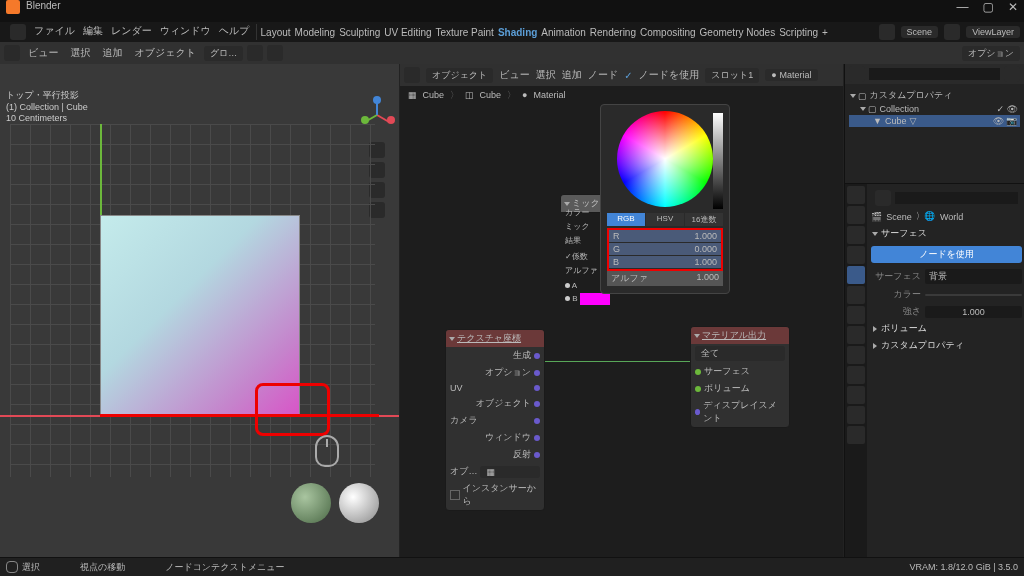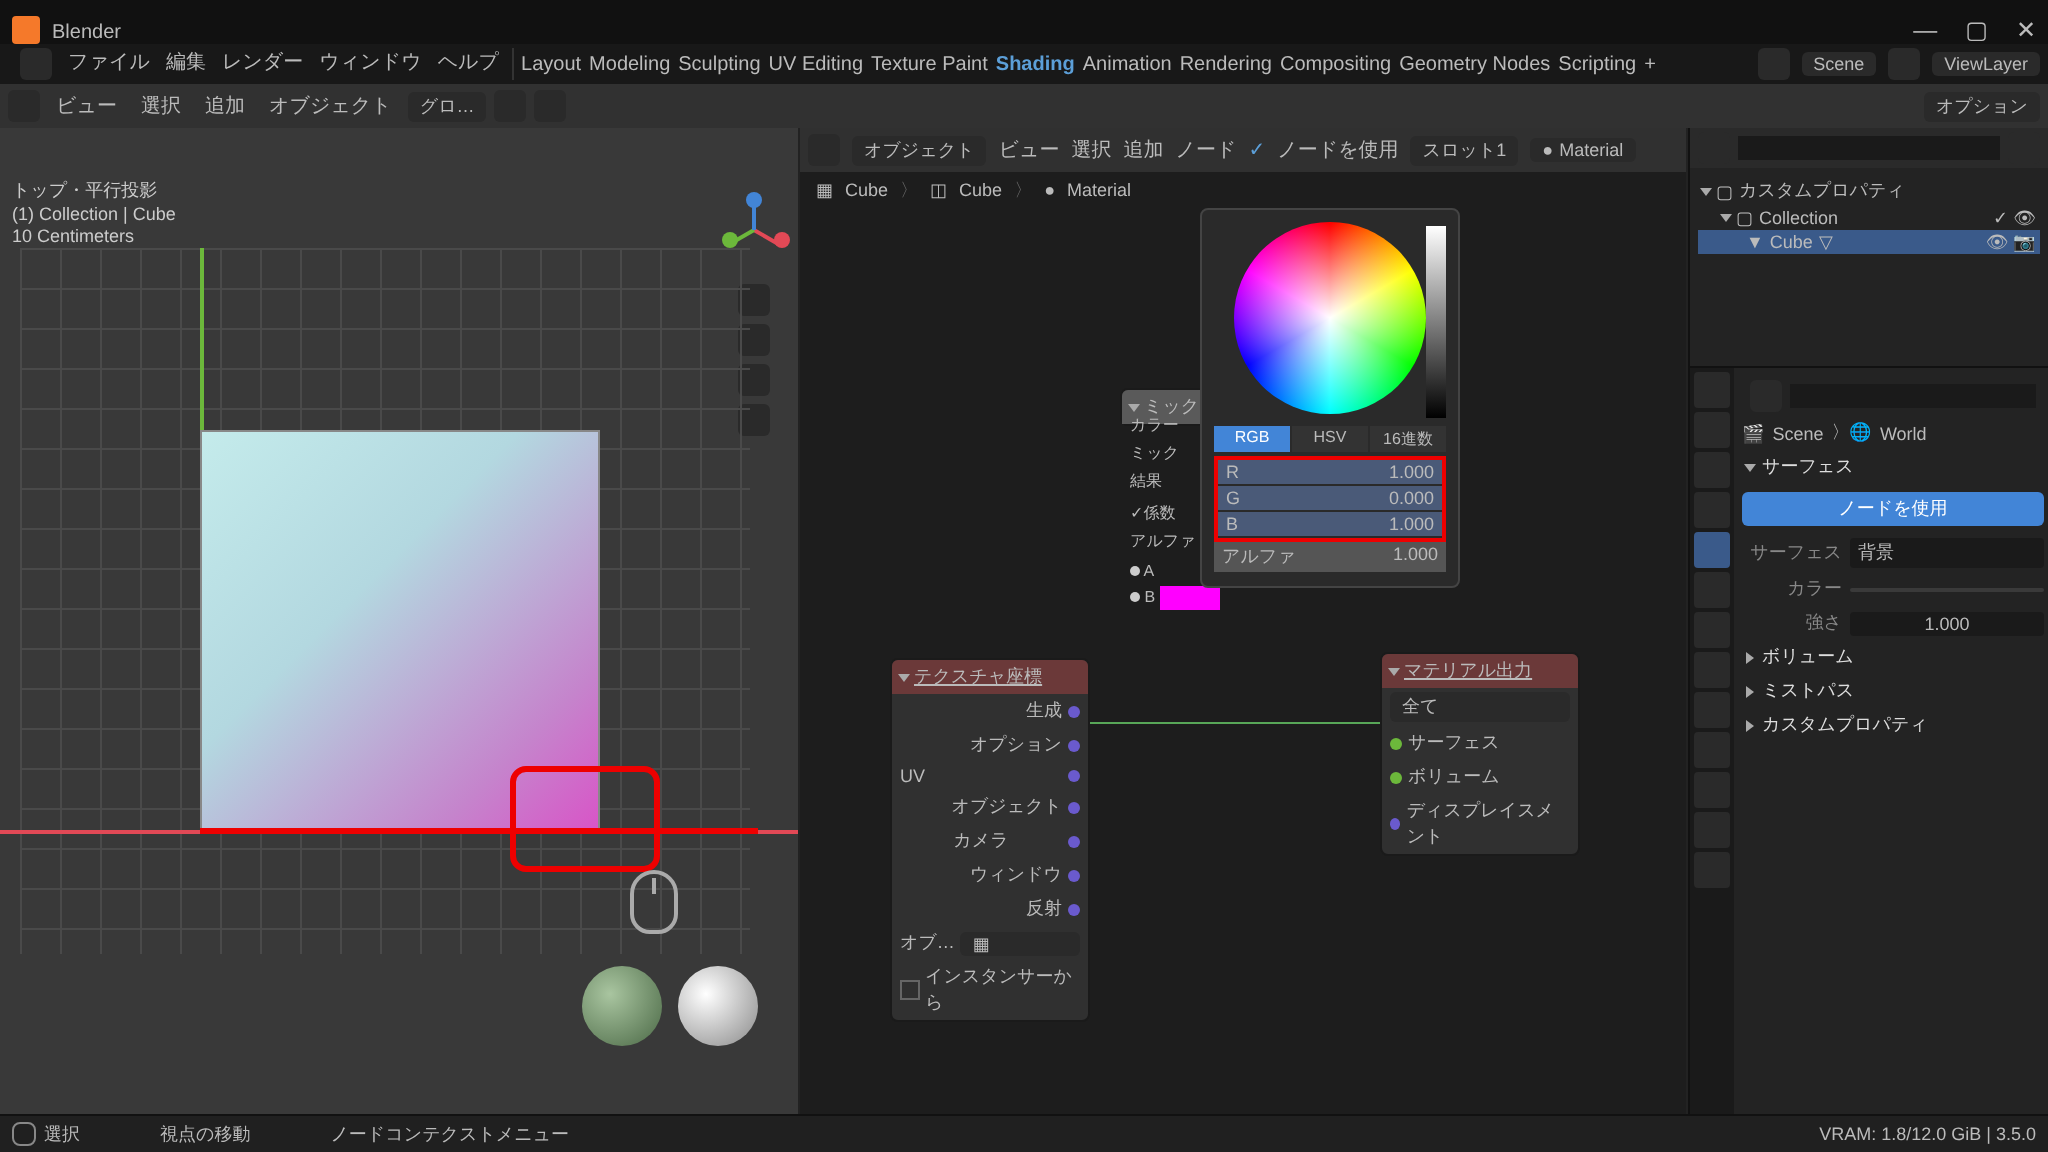--- a/index.html
+++ b/index.html
@@ -1,17 +1,17 @@
 <!DOCTYPE html>
 <html><head>
 <meta charset="utf-8">
 <style>
 * { margin:0; padding:0; box-sizing:border-box; font-family:sans-serif; }
 body { background:#1a1a1a; color:#bbb; font-size:10px; width:1024px; height:576px; overflow:hidden; position:relative; }
-.titlebar { height:22px; background:#111; display:flex; align-items:flex-end; padding:0 6px; }
+.titlebar { height:22px; background:#111; display:flex; align-items:flex-start; padding:0 6px; }
 .titlebar .logo { width:14px; height:14px; background:#f5792a; border-radius:2px; margin-right:6px; }
 .titlebar .wincontrols { margin-left:auto; display:flex; gap:14px; font-size:12px; }
 .menubar { height:20px; background:#181818; display:flex; align-items:center; gap:4px; padding:0 4px; }
 .menubar .mgroup { display:flex; gap:8px; padding:0 6px; border-right:1px solid #333; }
 .menubar .mitem { font-size:10px; color:#bbb; }
 .menubar .mitem.active { color:#5c9fd8; font-weight:bold; }
 .menubar .right { margin-left:auto; display:flex; gap:6px; align-items:center; }
 .pill { background:#2a2a2a; padding:1px 6px; border-radius:3px; font-size:9px; display:flex; align-items:center; gap:3px; }
 .iconbtn { width:16px; height:16px; background:#2a2a2a; border-radius:3px; }
 .toolbar { height:22px; background:#313131; display:flex; align-items:center; gap:4px; padding:0 4px; font-size:10px; }
@@ -267,21 +267,21 @@
         </div>
       <div class="nrow">
           <span style="flex:1;text-align:left">UV</span>
           <span class="dot" style="background:#6a5acd"></span>
         </div>
       <div class="nrow">
           <span style="flex:1;text-align:right">オブジェクト</span>
           <span class="dot" style="background:#6a5acd"></span>
         </div>
       <div class="nrow">
-          <span style="flex:1;text-align:center">カメラ</span>
+          <span style="flex:1;text-align:left">カメラ</span>
           <span class="dot" style="background:#6a5acd"></span>
         </div>
       <div class="nrow">
           <span style="flex:1;text-align:right">ウィンドウ</span>
           <span class="dot" style="background:#6a5acd"></span>
         </div>
       <div class="nrow">
           <span style="flex:1;text-align:right">反射</span>
           <span class="dot" style="background:#6a5acd"></span>
         </div>
@@ -373,24 +373,20 @@
             <span class="plab">カラー</span>
             <span class="pval" style="background:#3a3a3a"></span>
           </div>
         <div class="prow">
             <span class="plab">強さ</span>
             <span class="pval" style="text-align:center">1.000</span>
           </div>
         <div class="panel-head">
             <span class="tri"></span>
             <span>ボリューム</span>
-          </div>
-        <div class="panel-head">
-            <span class="tri"></span>
-            <span>ミストパス</span>
           </div>
         <div class="panel-head">
             <span class="tri"></span>
             <span>カスタムプロパティ</span>
           </div>
       </div>
     </div>
   </div>
 </div>
 

